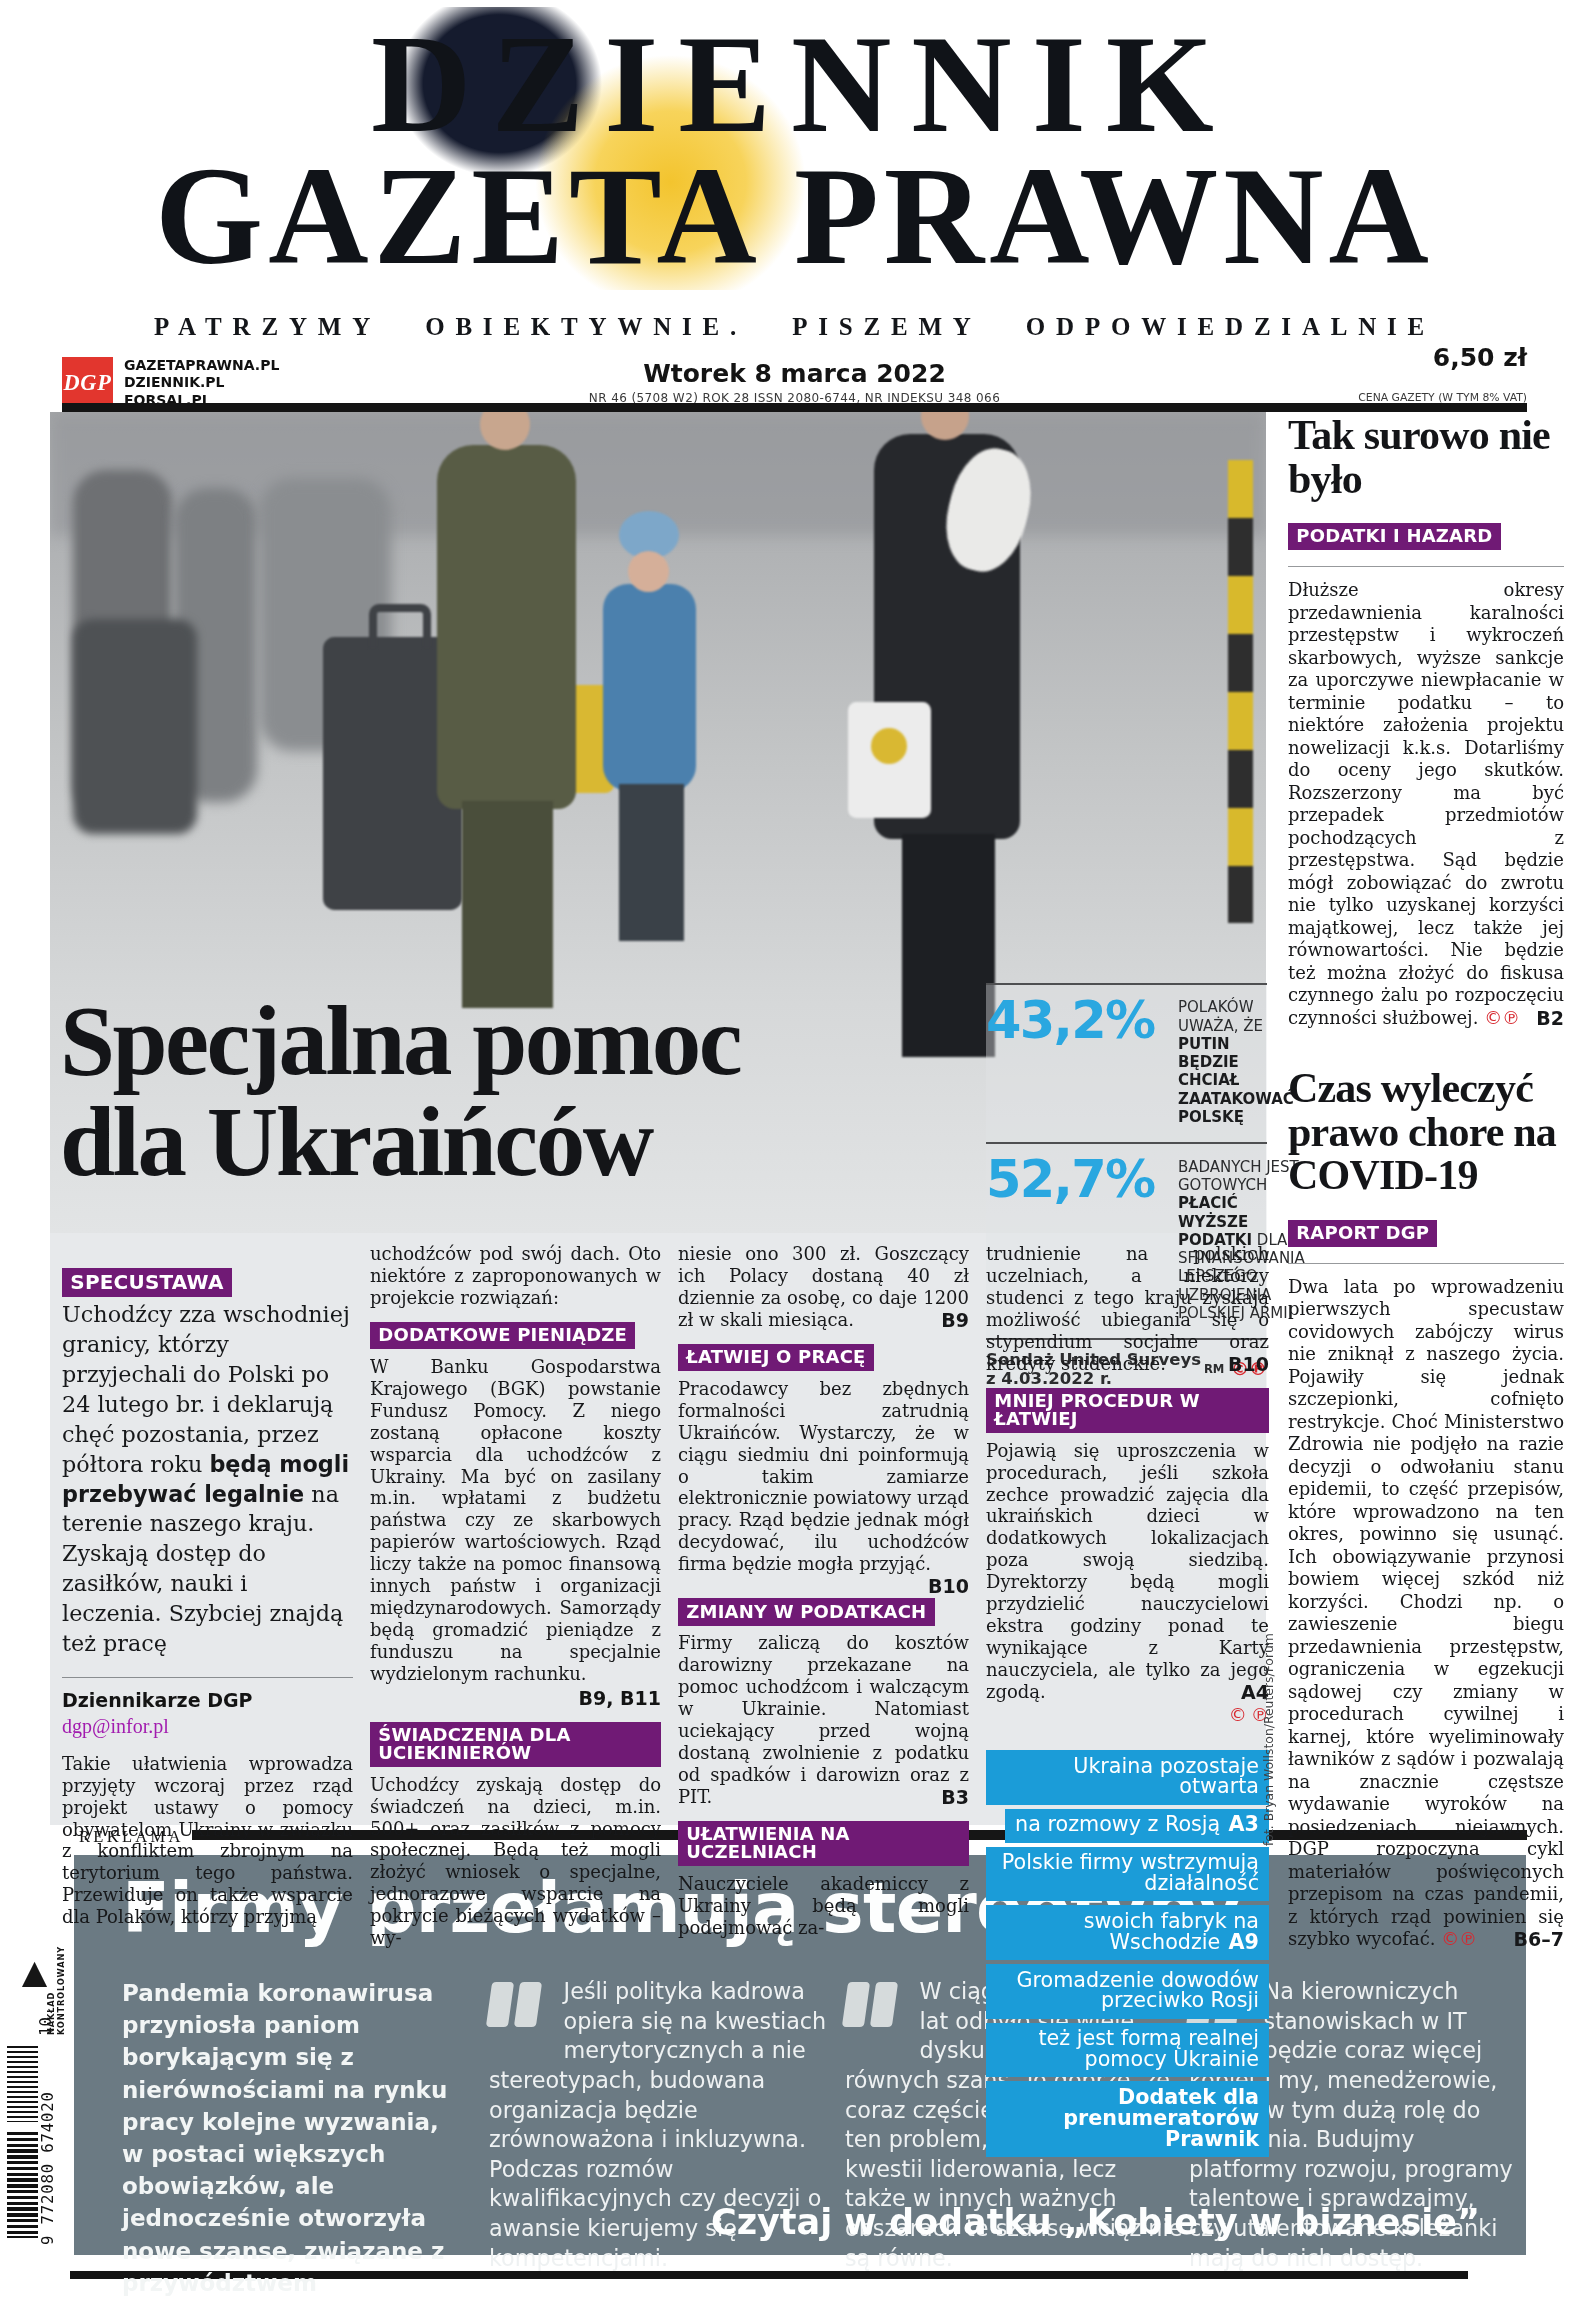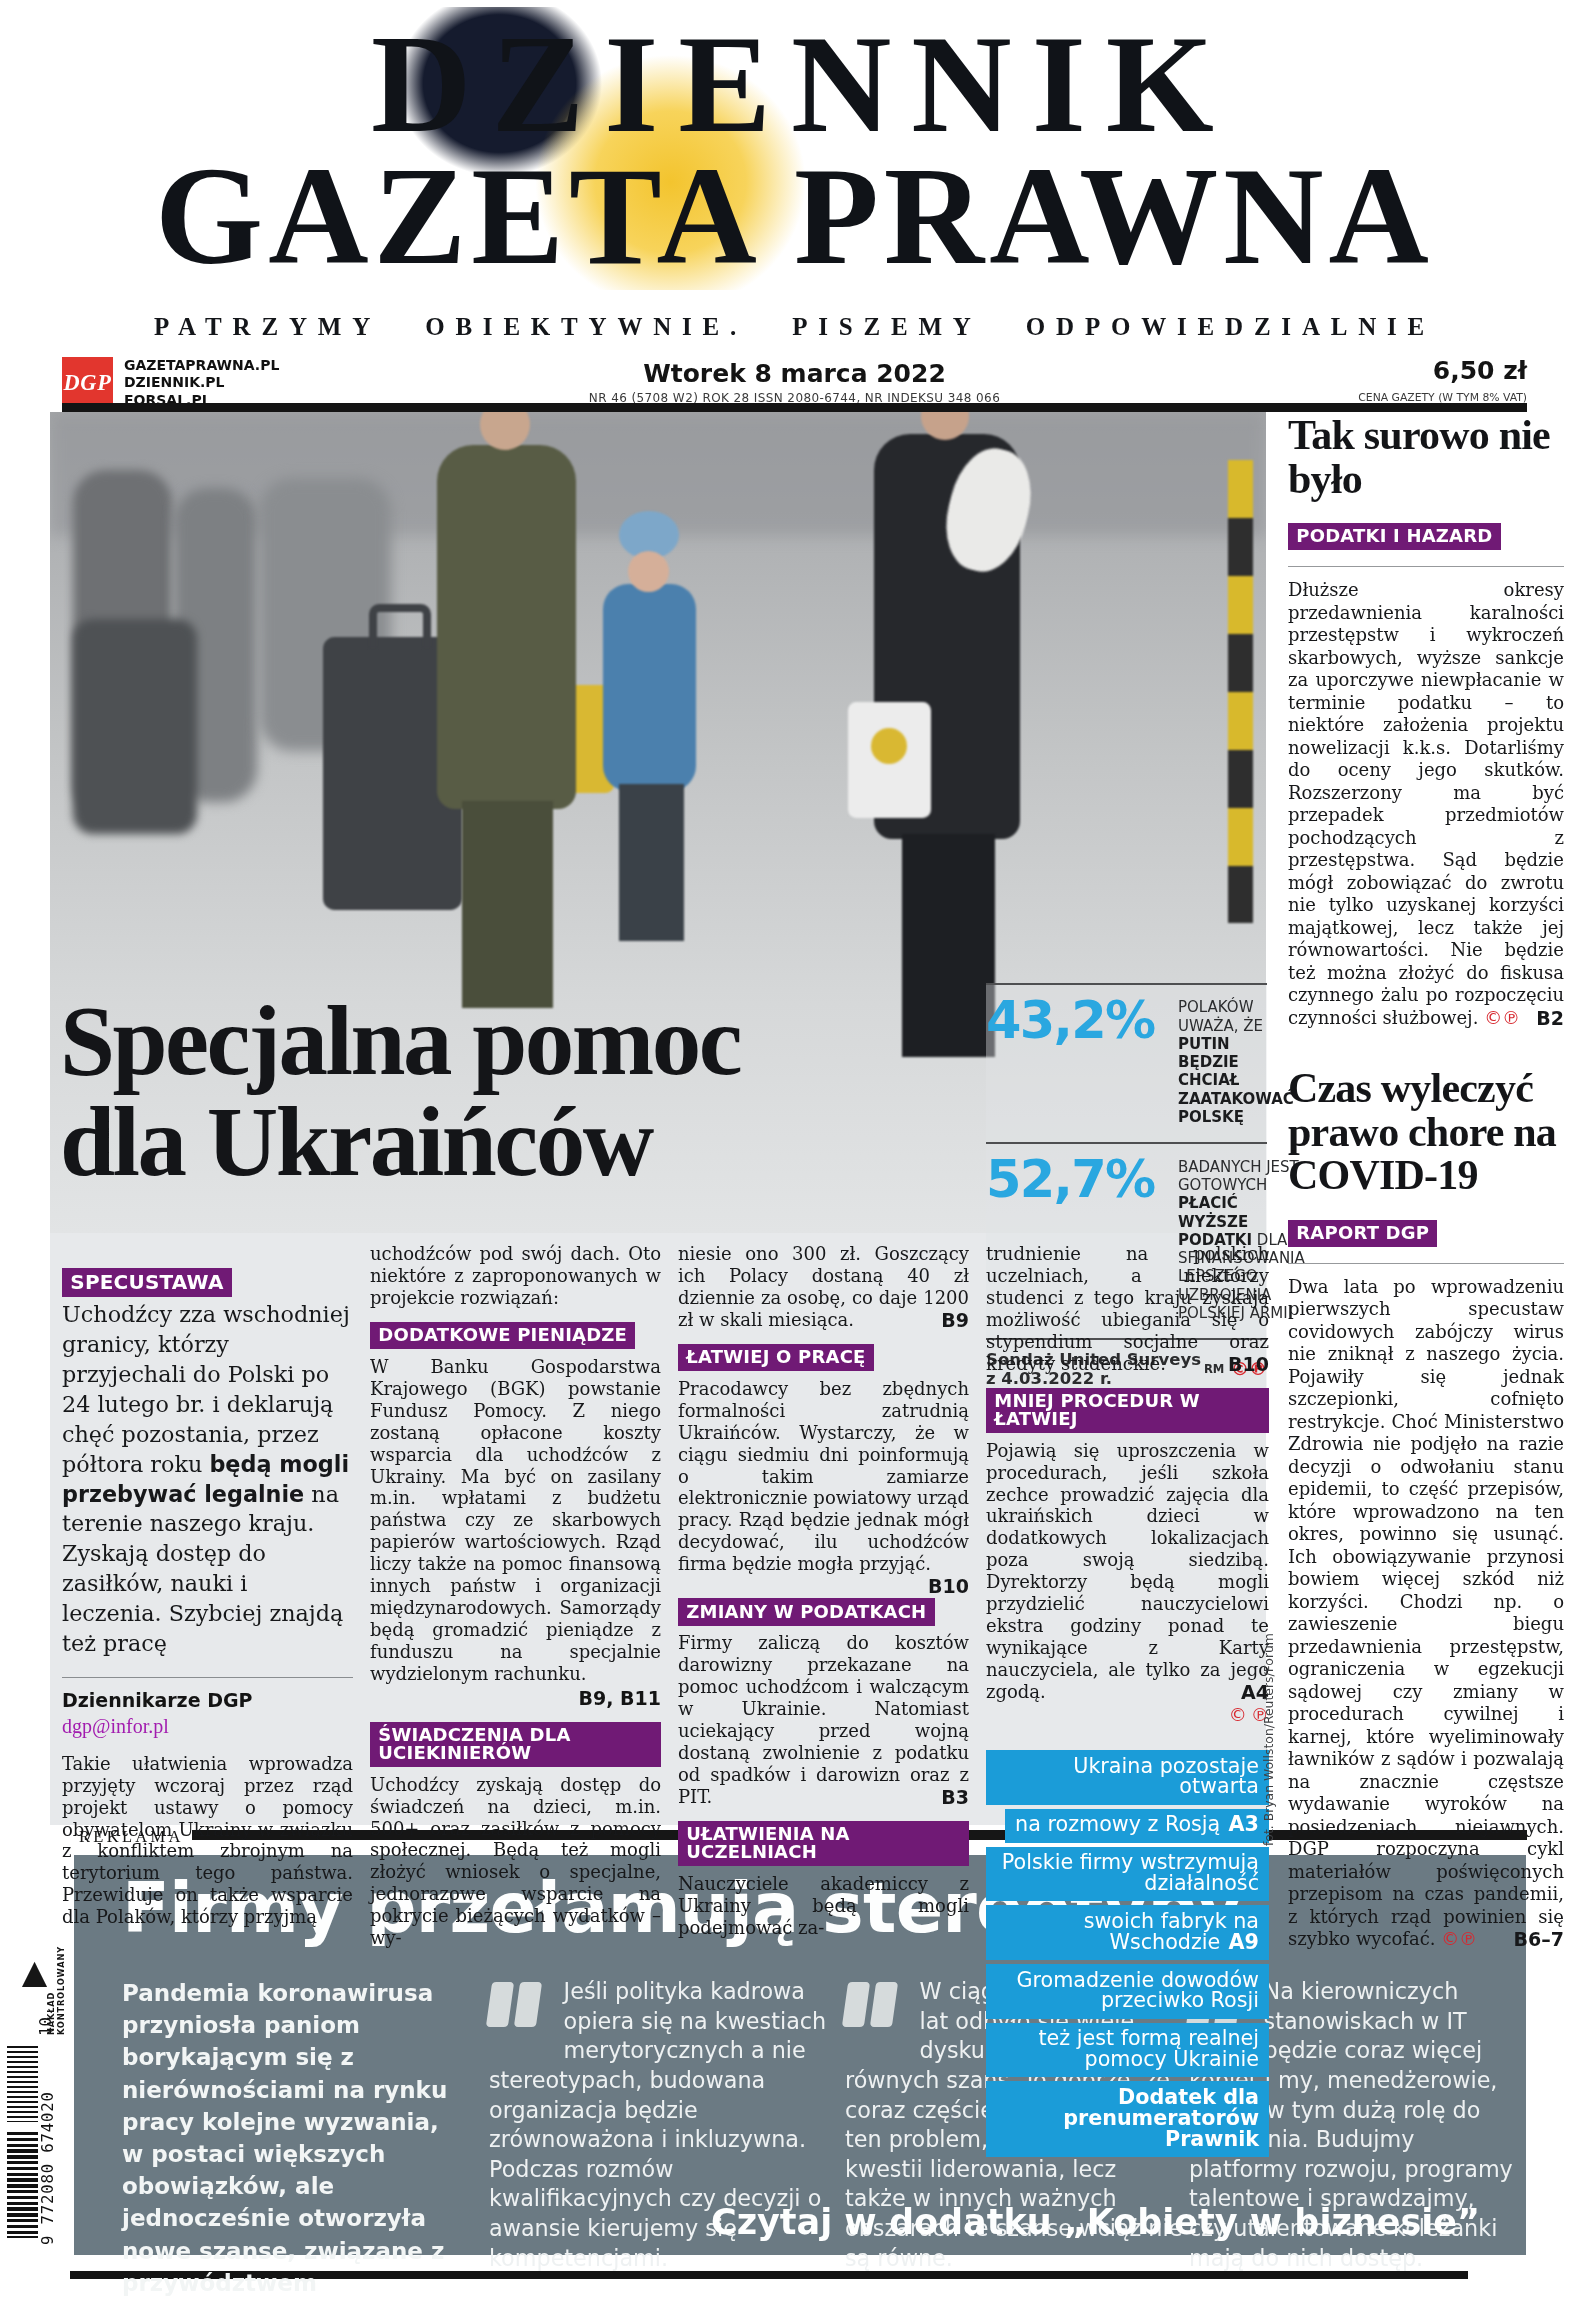--- a/index.html
+++ b/index.html
@@ -22,21 +22,21 @@
   
   .dgp-box{left:62px;top:357px;width:51px;height:51px;background:#e2362e;color:#fff;
            display:flex;align-items:center;justify-content:center;font-family:"Liberation Serif",serif;
            font-weight:700;font-style:italic;font-size:22.3px;letter-spacing:0.8px;}
   .sites{left:124px;top:357px;font-family:"DejaVu Sans",sans-serif;font-weight:800;
          font-size:14px;line-height:17.4px;color:#111;}
   .date{top:359px;width:100%;text-align:center;font-family:"DejaVu Sans",sans-serif;
         font-weight:800;font-size:25px;color:#141414;}
   .issue{top:391px;width:100%;text-align:center;font-family:"DejaVu Sans",sans-serif;
          font-size:12px;color:#3a3a3a;letter-spacing:0.4px;}
-  .price{right:62px;top:356px;text-align:right;font-family:"DejaVu Sans",sans-serif;
+  .price{right:62px;top:343px;text-align:right;font-family:"DejaVu Sans",sans-serif;
          font-weight:800;font-size:25px;color:#141414;}
   .price-note{right:62px;top:391px;text-align:right;font-family:"DejaVu Sans",sans-serif;
               font-size:10.8px;color:#3a3a3a;}
   .top-rule{left:62px;top:403px;width:1465px;height:9px;background:#141414;z-index:4;}
 
   
   .photo{left:50px;top:412px;width:1216px;height:821px;overflow:hidden;z-index:1;
      background:linear-gradient(180deg,#a4a6a8 0%,#b0b2b4 16%,#c3c5c6 42%,#d6d8d9 72%,#e2e4e5 100%);}
   .photo > div{position:absolute;}
   .ph-band{left:0;top:0;width:100%;height:124px;background:#94969a;filter:blur(7.4px);opacity:.65;}

